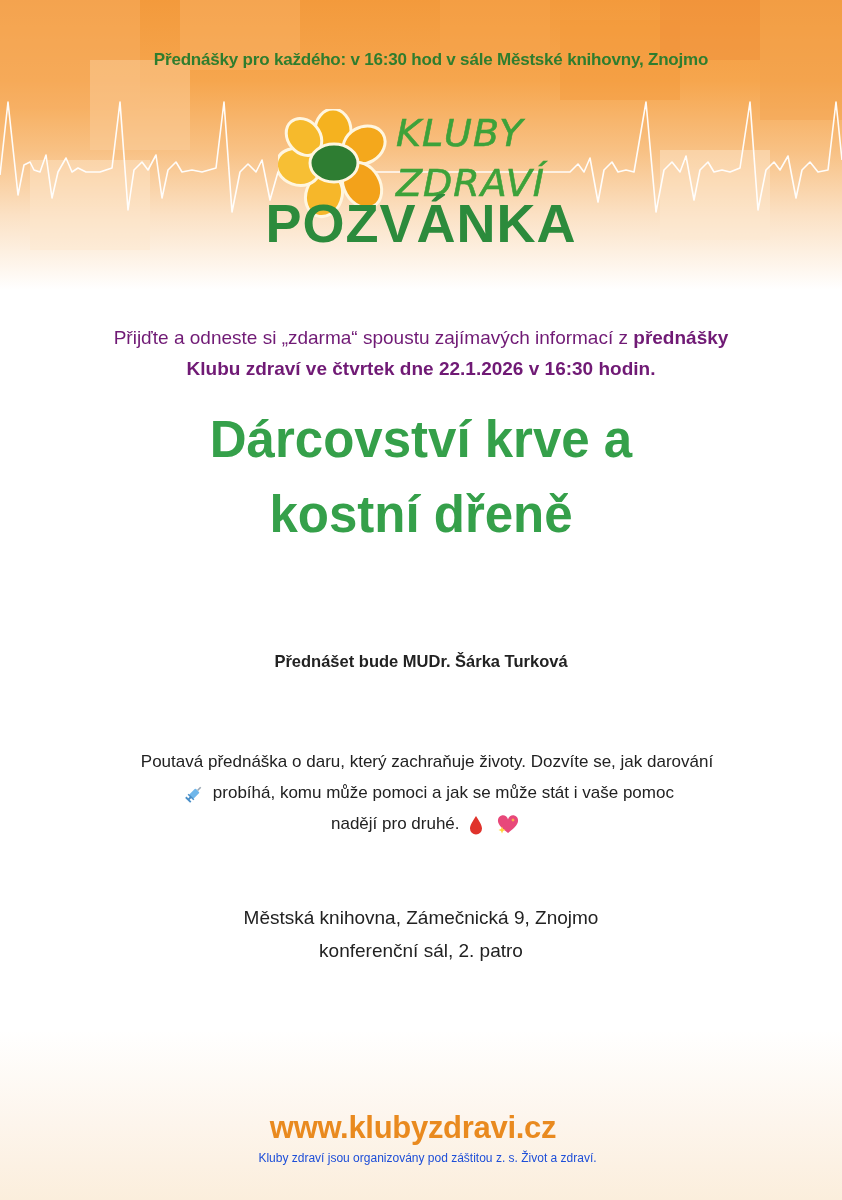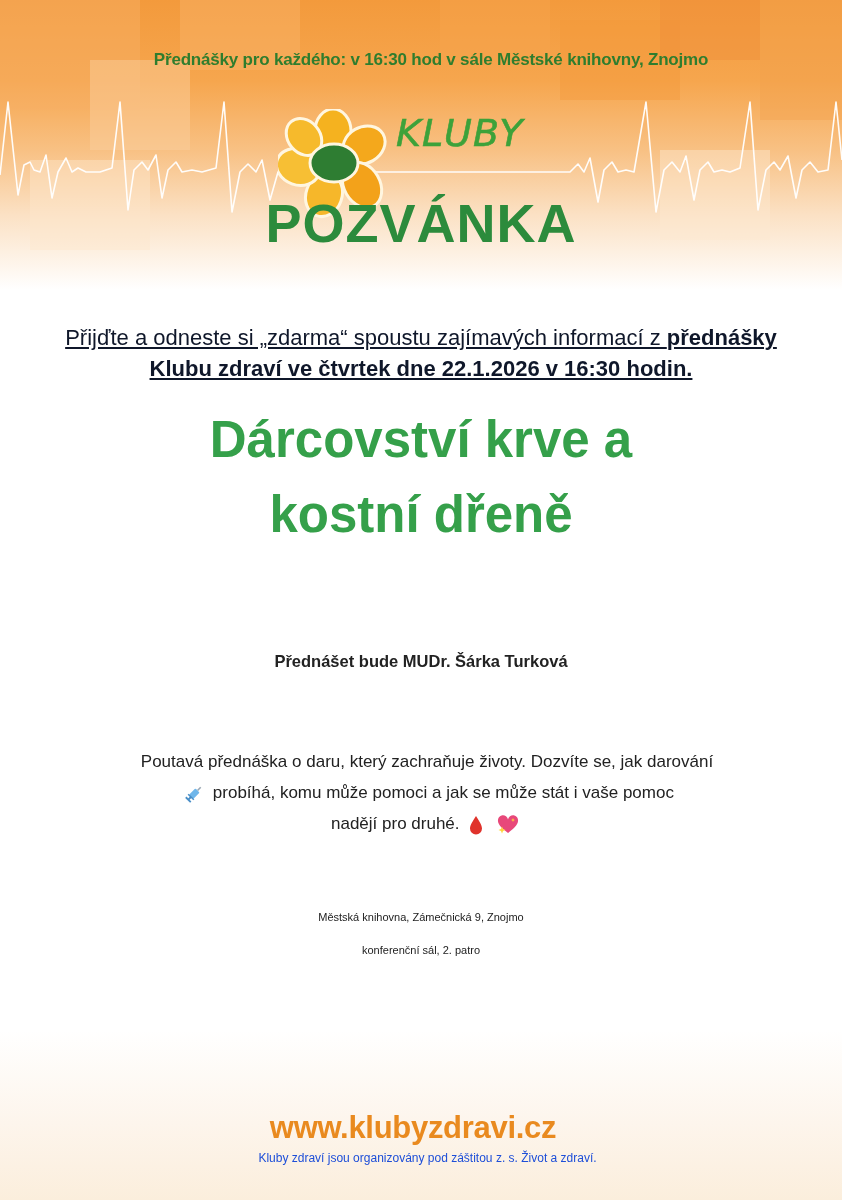--- a/index.html
+++ b/index.html
@@ -38,21 +38,21 @@
     .logo-line2 { top: 52px; }
 
     .main-heading {
       position: absolute; left: 0; right: 0; top: 192px; text-align: center;
       font-size: 54px; font-weight: bold; color: #2c8b3c; letter-spacing: 1px;
     }
 
     
     .intro {
       position: absolute; left: 40px; right: 40px; top: 322px; text-align: center;
-      font-size: 22px; line-height: 31px; color: #0f172a; text-decoration: underline;
+      font-size: 19px; line-height: 31px; color: #701a75;
     }
     .intro b { font-weight: bold; }
 
     .lecture-title {
       position: absolute; left: 0; right: 0; top: 402px; text-align: center;
       font-size: 51px; font-weight: bold; color: #35a04a; line-height: 75px;
     }
 
     .speaker {
       position: absolute; left: 0; right: 0; top: 624px; text-align: center;
@@ -60,21 +60,21 @@
     }
 
     .description {
       position: absolute; left: 52px; right: 40px; top: 746px; text-align: center;
       font-size: 17px; line-height: 31px; color: #222;
     }
     .emoji { display: inline-block; vertical-align: middle; margin: 0 4px; }
 
     .location {
       position: absolute; left: 0; right: 0; top: 901px; text-align: center;
-      font-size: 11px; line-height: 33px; color: #222;
+      font-size: 19px; line-height: 33px; color: #222;
     }
 
     
     .footer-bg {
       position: absolute; left: 0; bottom: 0; width: 842px; height: 170px;
       background: linear-gradient(180deg, #ffffff 0%, #fdf5ec 55%, #fbeedc 100%);
     }
     .website {
       position: absolute; left: 0; right: 16px; top: 1110px; text-align: center;
       font-size: 31px; font-weight: bold; color: #e98a1f; letter-spacing: -0.3px;
@@ -112,20 +112,21 @@
           <ellipse cx="55" cy="22" rx="18" ry="22" fill="#f5b21f"></ellipse>
           <ellipse cx="86" cy="36" rx="18" ry="22" fill="#f4a81c" transform="rotate(60 86 36)"></ellipse>
           <ellipse cx="84" cy="76" rx="18" ry="24" fill="#f3a21a" transform="rotate(-30 84 76)"></ellipse>
           <ellipse cx="46" cy="86" rx="18" ry="22" fill="#f6b72a" transform="rotate(20 46 86)"></ellipse>
           <ellipse cx="20" cy="58" rx="18" ry="22" fill="#f7bf34" transform="rotate(-70 20 58)"></ellipse>
           <ellipse cx="26" cy="28" rx="16" ry="20" fill="#f6ba2c" transform="rotate(-40 26 28)"></ellipse>
         </g>
         <ellipse cx="56" cy="54" rx="24" ry="19" fill="#2e7d32" stroke="#fff6e0" stroke-width="3"></ellipse>
       </svg>
       <div class="logo-text logo-line1">KLUBY</div>
+      <div class="logo-text logo-line2">ZDRAVÍ</div>
     </div>
 
     <div class="main-heading">POZVÁNKA</div>
   </div>
 
   <div class="intro">
     <div>
       <span>Přijďte a odneste si „zdarma“ spoustu zajímavých informací z </span><b>přednášky</b>
     </div>
     <div><b>Klubu zdraví ve čtvrtek dne 22.1.2026 v 16:30 hodin.</b></div>

